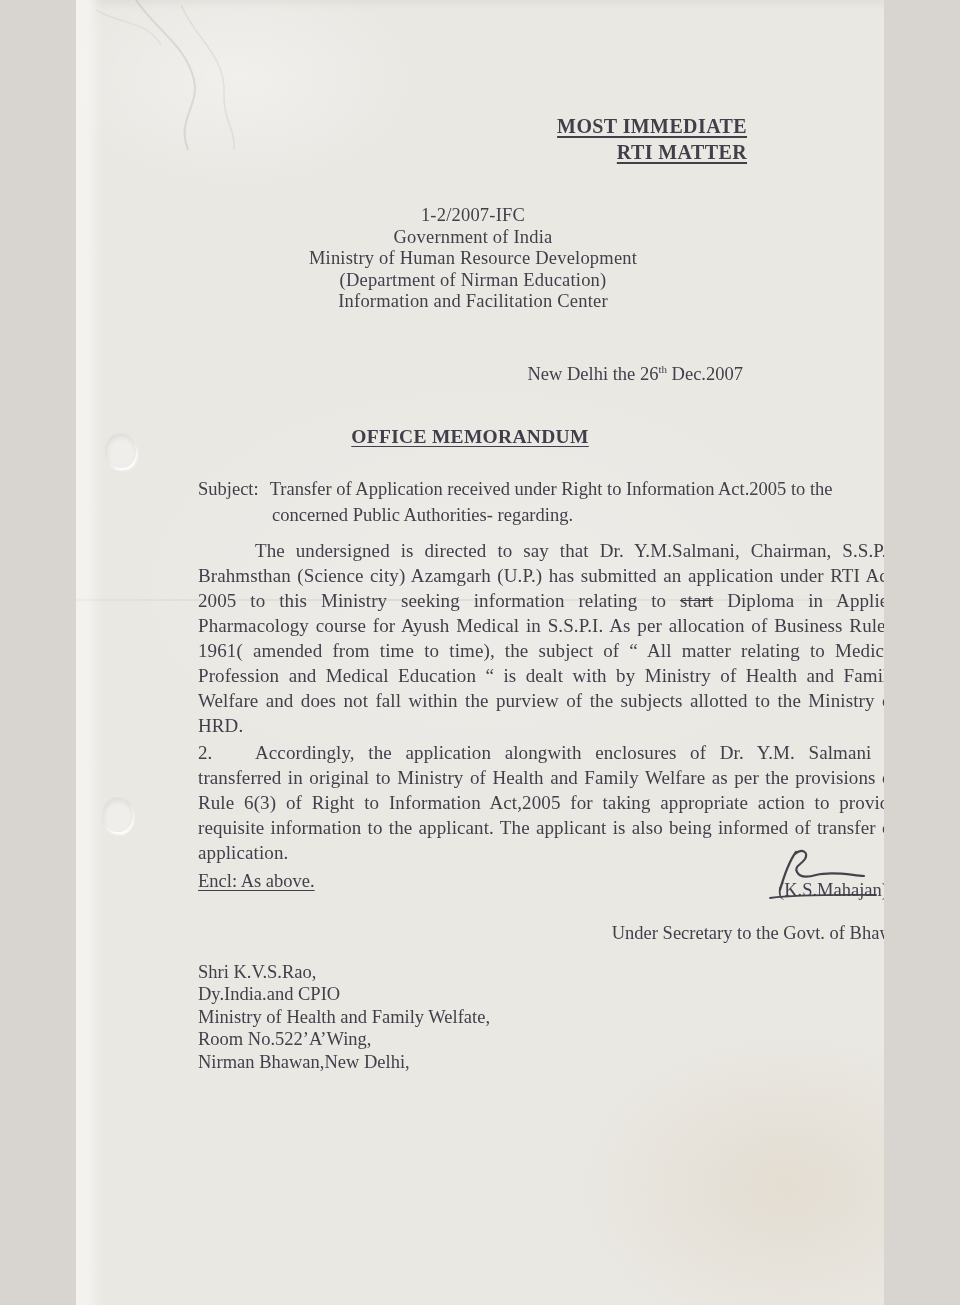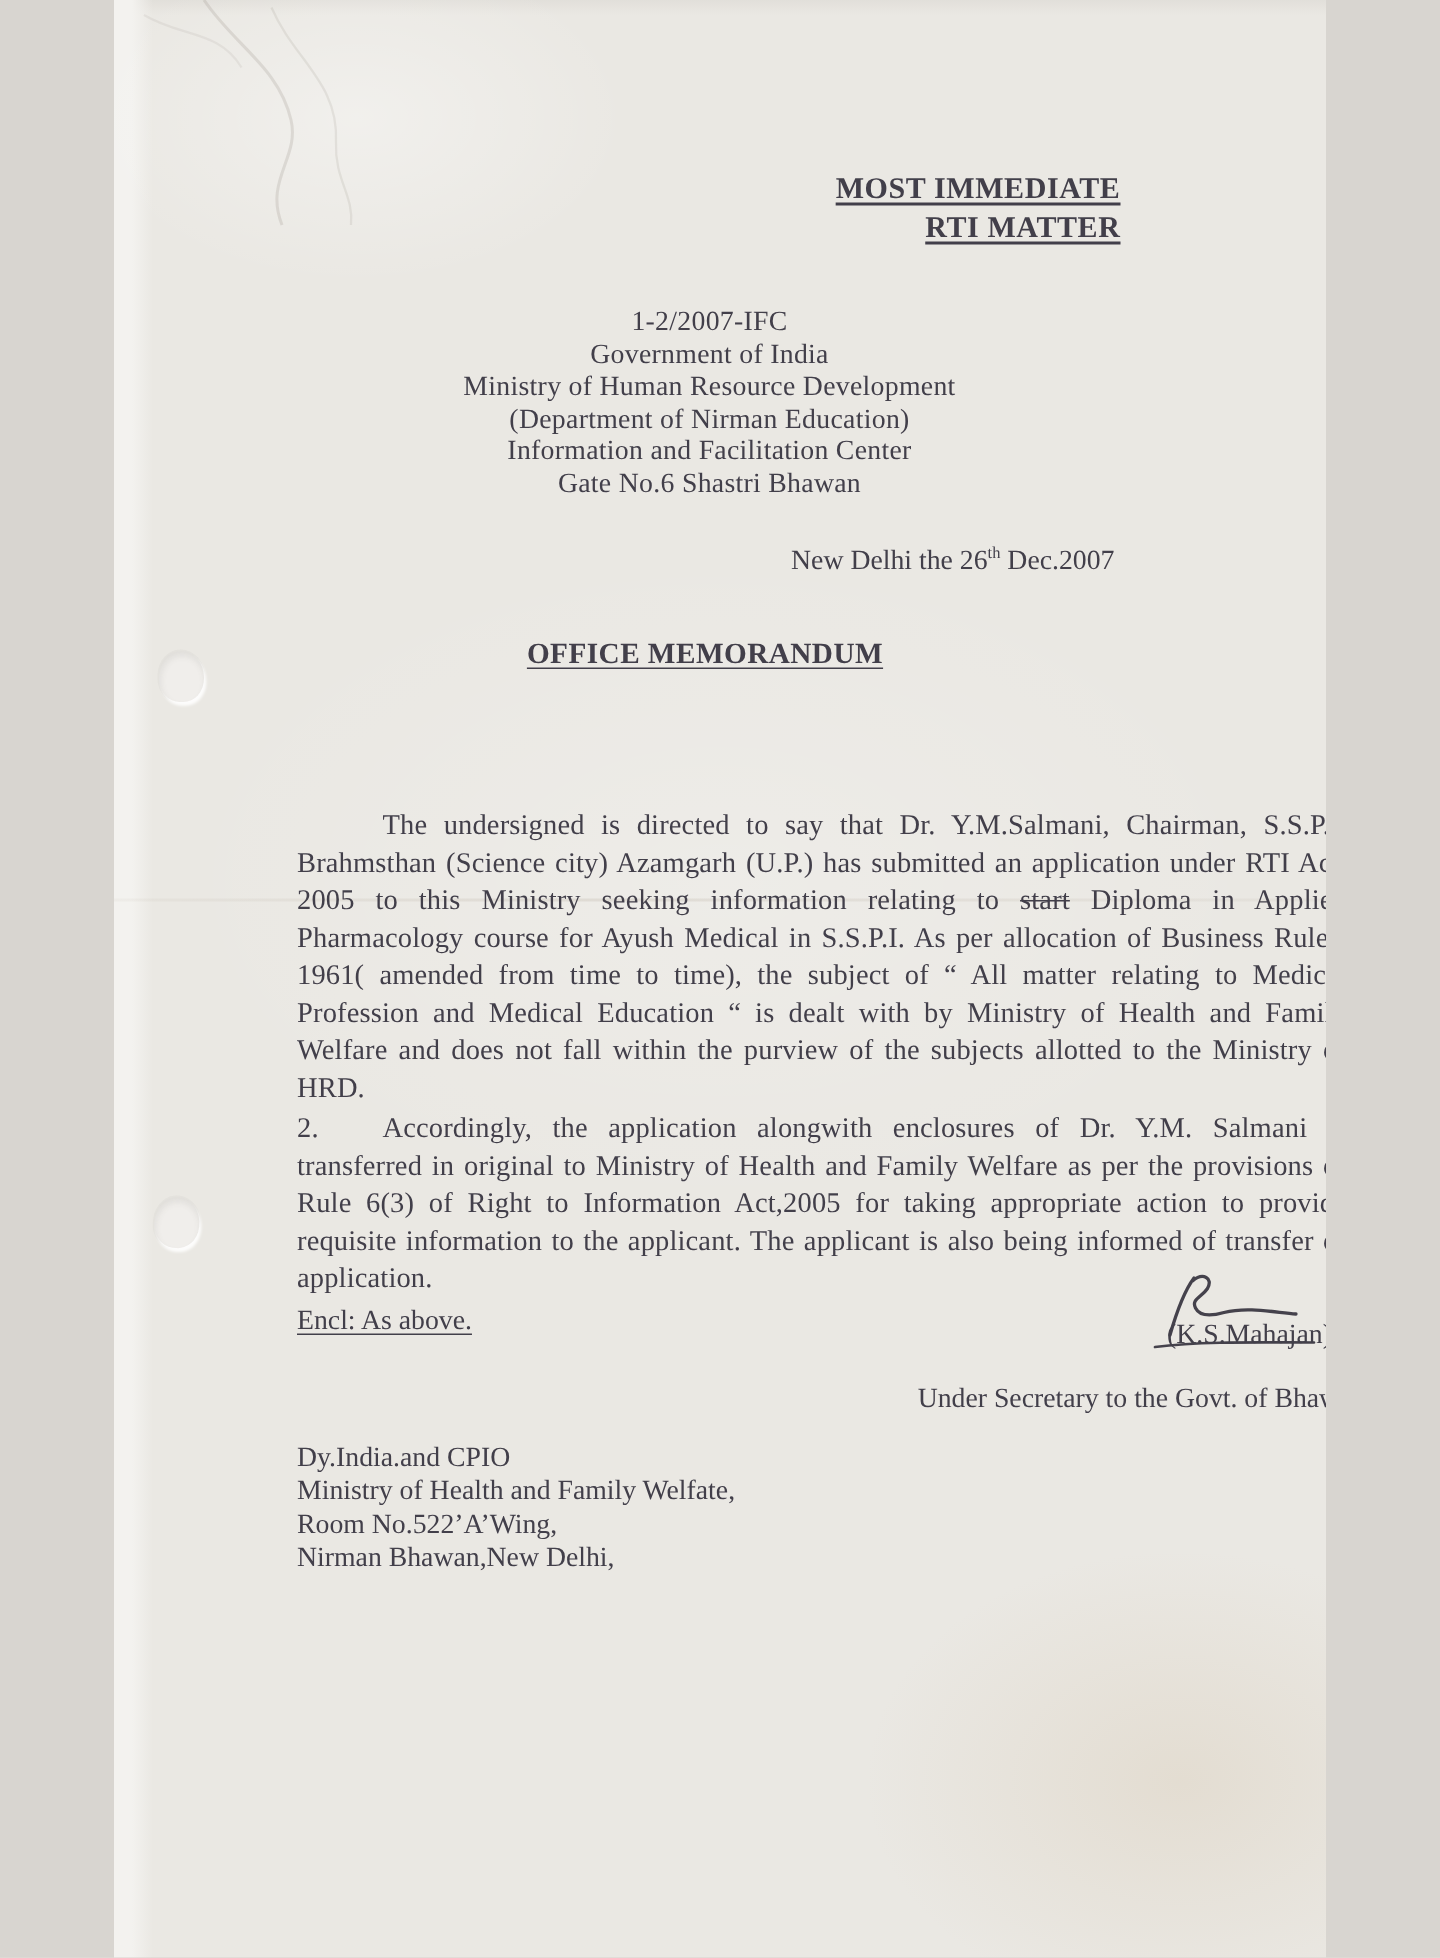--- a/index.html
+++ b/index.html
@@ -106,41 +106,45 @@
     <div>MOST IMMEDIATE</div>
     <div>RTI MATTER</div>
   </div>
 
   <div class="letterhead">
     <div>1-2/2007-IFC</div>
     <div>Government of India</div>
     <div>Ministry of Human Resource Development</div>
     <div>(Department of Nirman Education)</div>
     <div>Information and Facilitation Center</div>
-    <div>Gate No.6 Shastri Bhawan</div>
   </div>
 
   <div class="dateline"><span>New Delhi the 26</span><sup>th</sup><span> Dec.2007</span></div>
 
   <div class="memo-title"><span>OFFICE MEMORANDUM</span></div>
 
+  <div class="subject">
+    <div class="row1"><span class="label">Subject:</span><span>Transfer of Application received under Right to Information Act.2005 to the</span></div>
+    <div class="row2">concerned Public Authorities- regarding.</div>
+  </div>
 
   <p class="body-para para1"><span>The undersigned is directed to say that Dr. Y.M.Salmani, Chairman, S.S.P.I, Brahmsthan (Science city) Azamgarh (U.P.) has submitted an application under RTI Act, 2005 to this Ministry seeking information relating to </span><s>start</s><span> Diploma in Applied Pharmacology course for Ayush Medical in S.S.P.I. As per allocation of Business Rules, 1961( amended from time to time), the subject of “ All matter relating to Medical Profession and Medical Education “ is dealt with by Ministry of Health and Family Welfare and does not fall within the purview of the subjects allotted to the Ministry of HRD.</span></p>
 
   <p class="body-para para2"><span class="para-num">2.</span><span>Accordingly, the application alongwith enclosures of Dr. Y.M. Salmani is transferred in original to Ministry of Health and Family Welfare as per the provisions of Rule 6(3) of Right to Information Act,2005 for taking appropriate action to provide requisite information to the applicant. The applicant is also being informed of transfer of application.</span></p>
 
   <div class="encl">Encl: As above.</div>
 
   <svg class="sig-scribble" width="120" height="58" viewBox="0 0 120 58">
     <path d="M18,44 C22,30 28,14 34,6 M33,8 C40,2 47,6 43,13 C39,19 32,20 35,26 C38,32 47,31 54,29 C70,25 88,29 102,30" fill="none" stroke="#45424c" stroke-width="2.2" stroke-linecap="round"></path>
     <path d="M8,52 C40,48 80,49 114,49" fill="none" stroke="#45424c" stroke-width="1.8" stroke-linecap="round"></path>
   </svg>
   <div class="sig-name">(K.S.Mahajan)</div>
   <div class="sig-designation">Under Secretary to the Govt. of Bhawan</div>
 
   <div class="addressee">
+    <div>Shri K.V.S.Rao,</div>
     <div>Dy.India.and CPIO</div>
     <div>Ministry of Health and Family Welfate,</div>
     <div>Room No.522’A’Wing,</div>
     <div>Nirman Bhawan,New Delhi,</div>
   </div>
 
 </div>
 
 </body></html>

